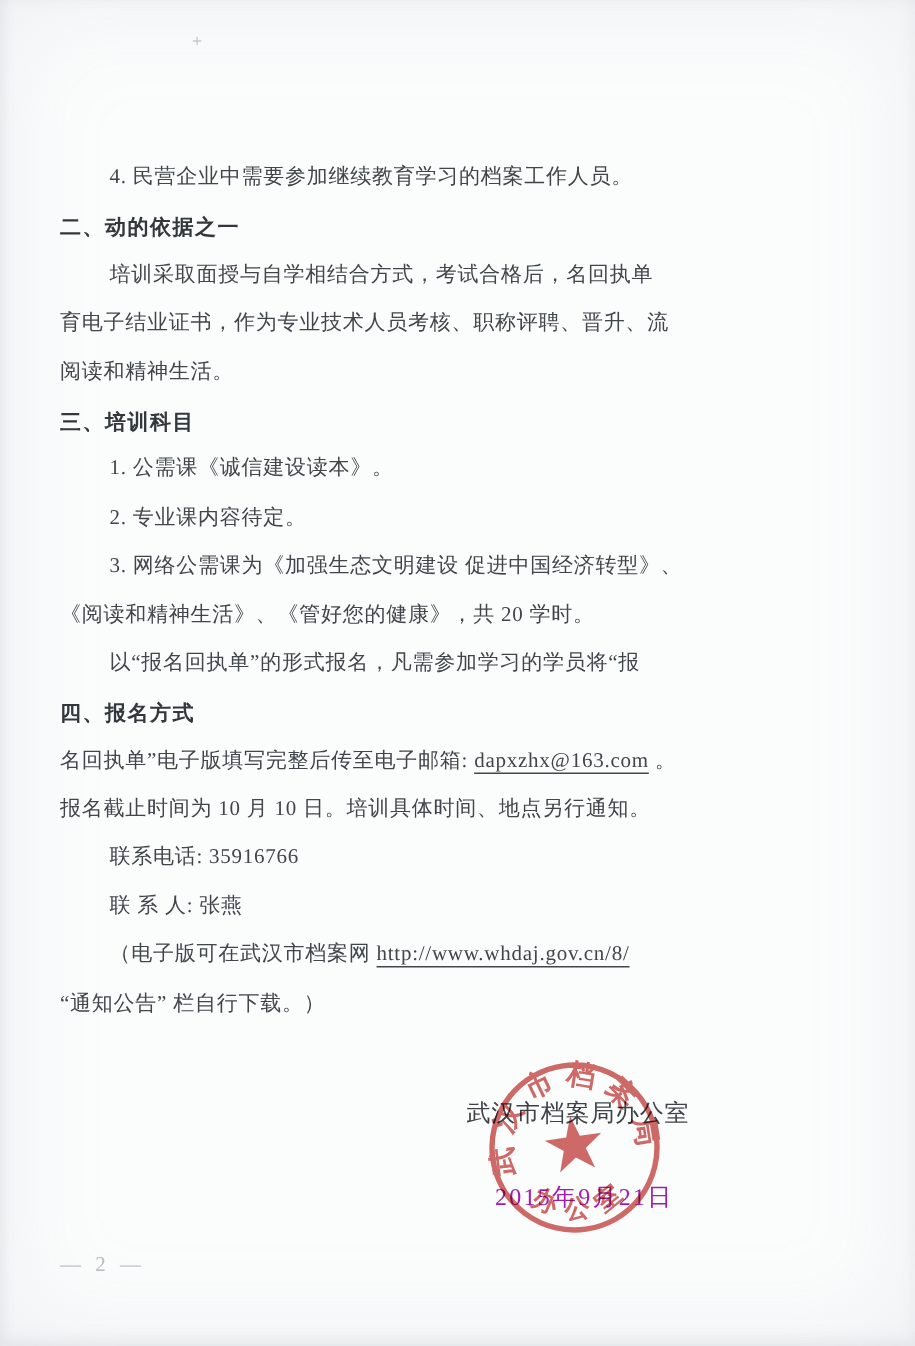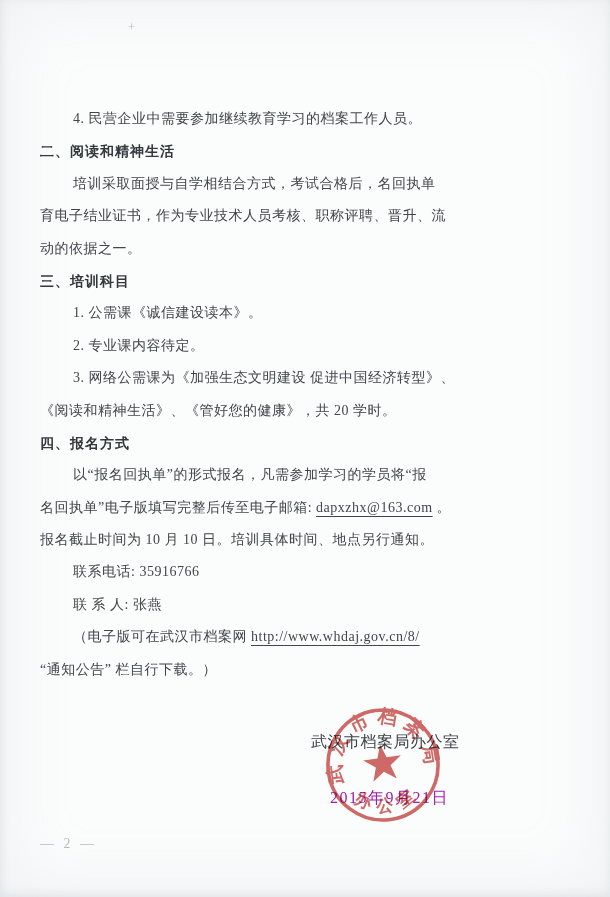--- a/index.html
+++ b/index.html
@@ -98,31 +98,31 @@
 </style>
 </head>
 <body>
 
 <div class="page">
 
   <span class="scan-plus">+</span>
 
   <main class="content">
     <div class="line indent">4. 民营企业中需要参加继续教育学习的档案工作人员。</div>
-    <div class="line heading">二、阅读和精神生活</div>
+    <div class="line heading">二、动的依据之一</div>
     <div class="line indent">培训采取面授与自学相结合方式，考试合格后，名回执单</div>
     <div class="line flush">育电子结业证书，作为专业技术人员考核、职称评聘、晋升、流</div>
-    <div class="line flush">动的依据之一。</div>
+    <div class="line flush">阅读和精神生活。</div>
     <div class="line heading">三、培训科目</div>
     <div class="line indent">1. 公需课《诚信建设读本》。</div>
     <div class="line indent">2. 专业课内容待定。</div>
     <div class="line indent">3. 网络公需课为《加强生态文明建设 促进中国经济转型》、</div>
     <div class="line flush">《阅读和精神生活》、《管好您的健康》，共 20 学时。</div>
+    <div class="line indent">以“报名回执单”的形式报名，凡需参加学习的学员将“报</div>
     <div class="line heading">四、报名方式</div>
-    <div class="line indent">以“报名回执单”的形式报名，凡需参加学习的学员将“报</div>
     <div class="line flush">
       <span>名回执单”电子版填写完整后传至电子邮箱: </span><span class="uline">dapxzhx@163.com</span><span> 。</span>
     </div>
     <div class="line flush">报名截止时间为 10 月 10 日。培训具体时间、地点另行通知。</div>
     <div class="line indent">联系电话: 35916766</div>
     <div class="line indent">联 系 人: 张燕</div>
     <div class="line indent">
       <span>（电子版可在武汉市档案网 </span><span class="uline">http://www.whdaj.gov.cn/8/</span><span></span>
     </div>
     <div class="line flush">“通知公告” 栏自行下载。）</div>

